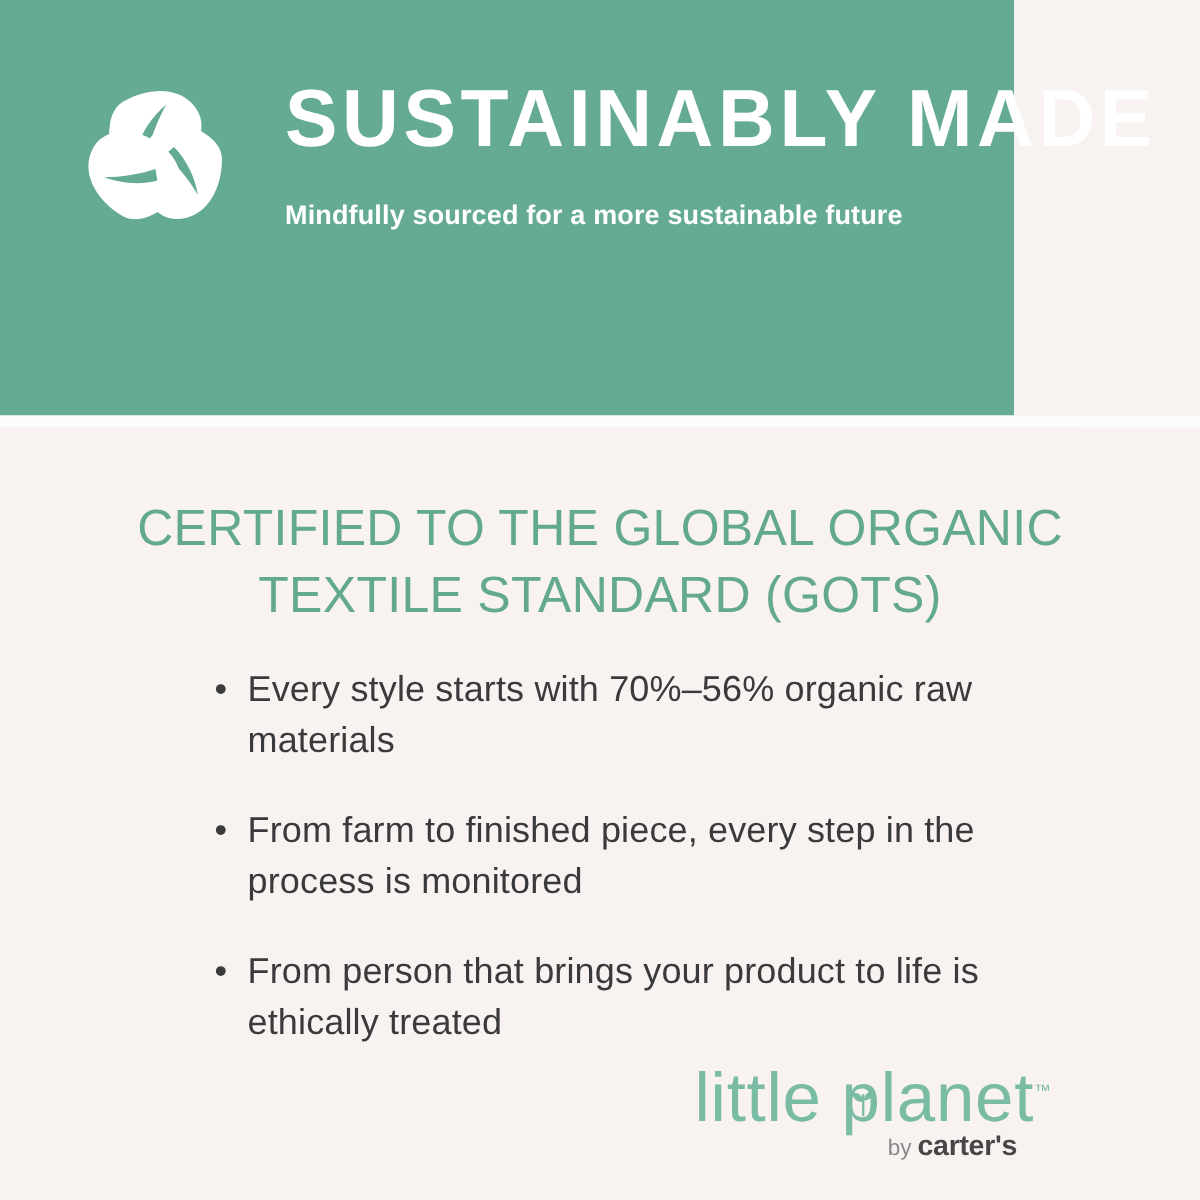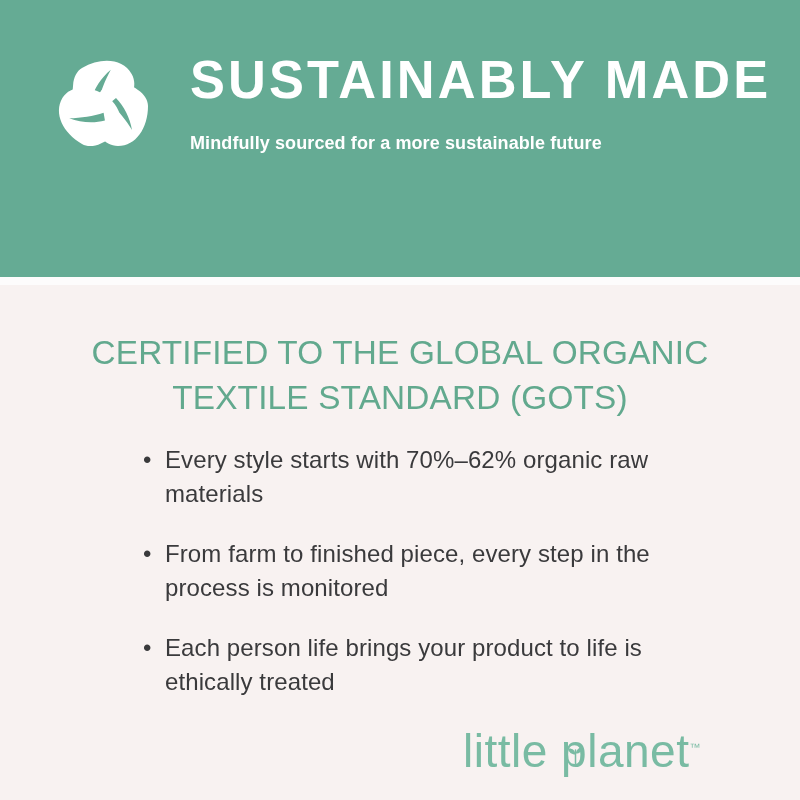--- a/index.html
+++ b/index.html
@@ -22,21 +22,21 @@
     height: 800px;
     background: #f8f2f1;
     overflow: hidden;
   }
 
   
   .hero {
     position: absolute;
     left: 0;
     top: 0;
-    width: 800px;
+    width: 676px;
     height: 277px;
     background: #65ab94;
     box-sizing: border-box;
   }
   .hero-inner {
     position: absolute;
     left: 48px;
     top: 46px;
     right: 40px;
     display: flex;
@@ -259,42 +259,45 @@
   <div class="band-edge"></div>
 
   <div class="content">
 
     <h2 class="cert-heading">CERTIFIED TO THE GLOBAL ORGANIC TEXTILE STANDARD (GOTS)</h2>
 
     <ul class="bullets">
 
       <li class="bullet">
         <span class="bullet-dot">•</span>
-        <span class="bullet-text">Every style starts with 70%–62% organic raw materials</span>
+        <span class="bullet-text">Every style starts with 70%–56% organic raw materials</span>
       </li>
 
       <li class="bullet">
         <span class="bullet-dot">•</span>
         <span class="bullet-text">From farm to finished piece, every step in the process is monitored</span>
       </li>
 
       <li class="bullet">
         <span class="bullet-dot">•</span>
-        <span class="bullet-text">Each person life brings your product to life is ethically treated</span>
+        <span class="bullet-text">From person that brings your product to life is ethically treated</span>
       </li>
 
     </ul>
 
     <div class="logo">
       <div class="logo-word">
         <span>little planet</span><span class="logo-tm">™</span>
         <span class="logo-leaf">
           <svg viewBox="0 0 17 19" xmlns="http://www.w3.org/2000/svg" aria-hidden="true">
             <path d="M8.5 18.4 C 8.5 12, 8.5 8, 8.5 5" stroke="#79bba3" stroke-width="1.5" fill="none" stroke-linecap="round"></path>
             <path d="M8.4 9.6 C 4.4 9.6, 1.6 7.4, 1.2 3.6 C 5.2 3.2, 8.2 5.2, 8.4 9.6 Z" fill="#79bba3"></path>
             <path d="M8.8 8.6 C 9.2 4.8, 12 2.2, 15.8 2 C 15.6 6, 12.8 8.6, 8.8 8.6 Z" fill="#79bba3"></path>
           </svg>
         </span>
       </div>
+      <div class="logo-by">
+        <span class="logo-by-word">by</span><span class="logo-brand">carter's</span>
+      </div>
     </div>
 
   </div>
 </div>
 
 </body></html>

